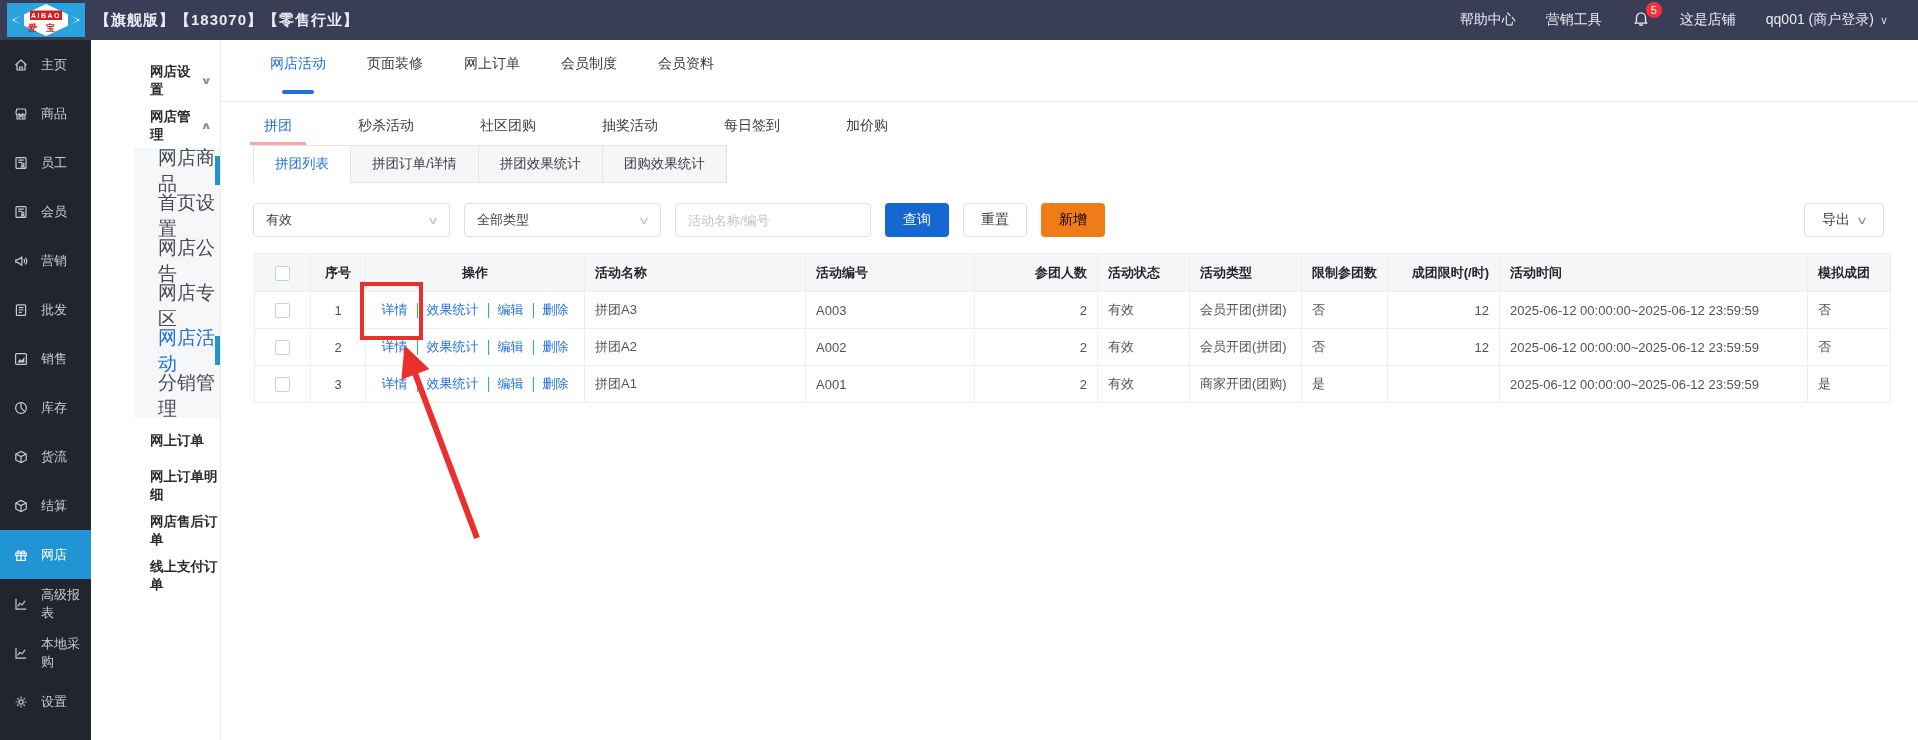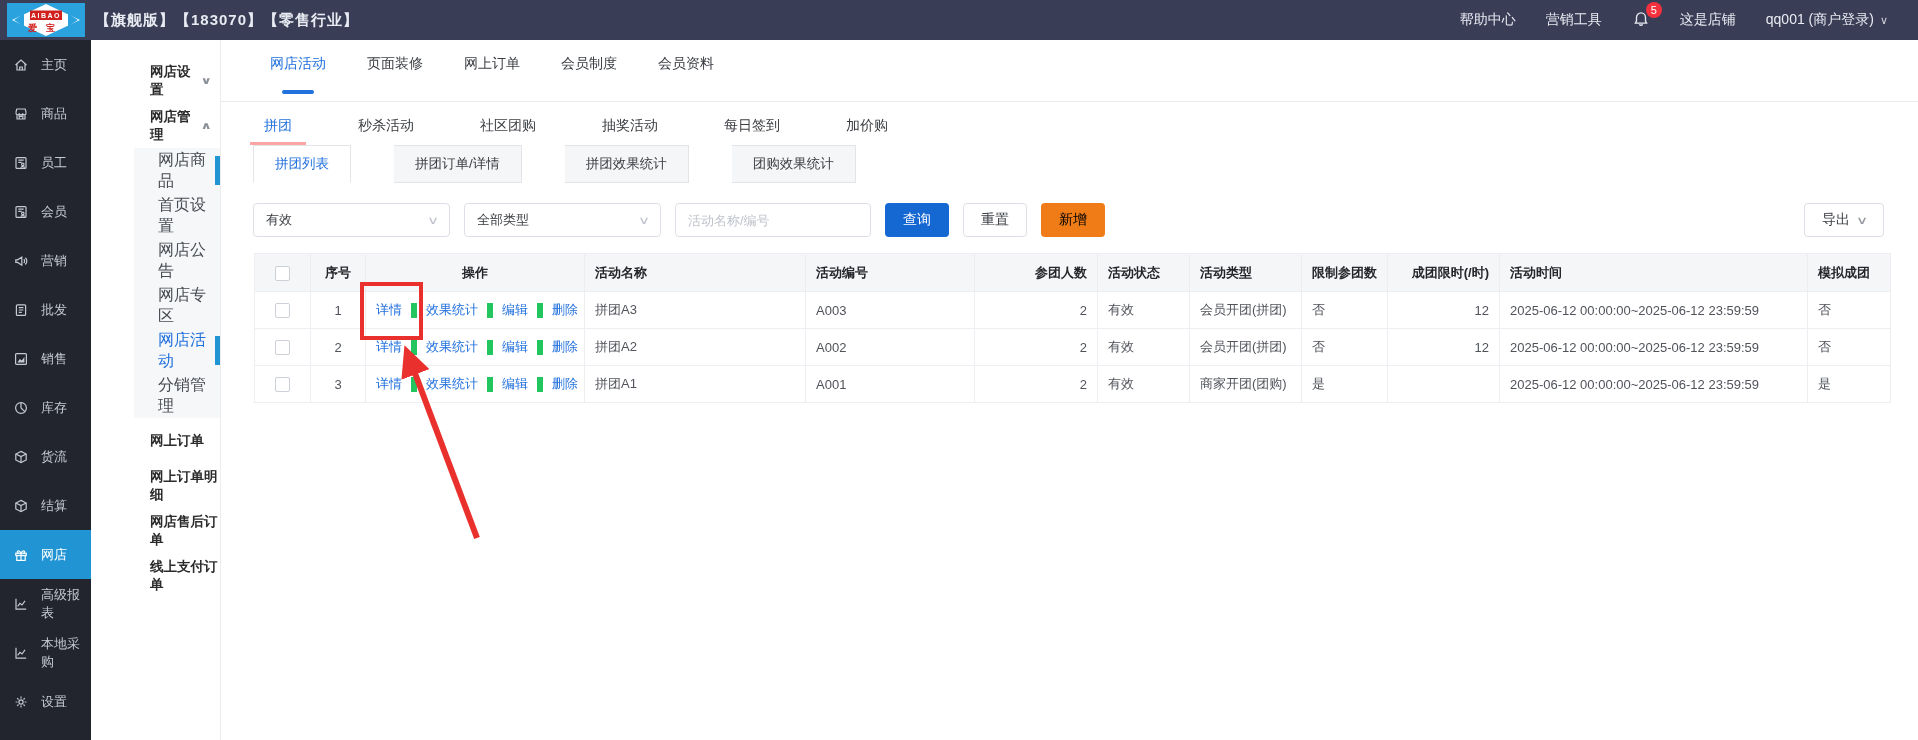--- a/index.html
+++ b/index.html
@@ -27,36 +27,36 @@
   .side-item svg { width:16px; height:16px; flex:none; }
   .side-item.active { background:#2194d3; color:#fff; }
   
   .submenu { position:absolute; top:40px; left:91px; width:130px; bottom:0; background:#fff;
              border-right:1px solid #ececee; padding-top:18px;padding-left:43px; }
   .group { height:45px; display:flex; align-items:center; justify-content:space-between;
            padding:0 10px 0 16px; font-weight:bold; color:#2b2b2b; font-size:13.5px; cursor:pointer; }
   .chev { color:#8a8f99; font-size:10px; transform:scaleX(1.4); }
   .children { background:#f6f7f9; }
   .child { height:45px; display:flex; align-items:center; padding-left:24px; color:#474b52;
-           position:relative; cursor:pointer; font-size:16px; }
+           position:relative; cursor:pointer; font-size:19px; }
   .child.active { color:#2271dd; }
   .child .mark { position:absolute; right:0; top:8px; bottom:8px; width:5px; background:#2194d3; }
   .sublink { height:45px; display:flex; align-items:center; padding-left:16px; font-weight:bold;
              color:#2b2b2b; font-size:13.5px; cursor:pointer; }
   
   .main { position:absolute; top:40px; left:221px; right:0; bottom:0; background:#fff; }
   .tabs1 { height:62px; border-bottom:1px solid #e9e9ec; display:flex; padding-left:49px; gap:41px; font-size:14px; }
   .tab1 { padding-top:15px; position:relative; height:100%; color:#3a3d42; cursor:pointer; }
   .tab1.active { color:#2271dd; }
   .tab1.active::after { content:""; position:absolute; left:50%; transform:translateX(-50%);
                         bottom:7px; width:32px; height:4px; border-radius:2px; background:#2271dd; }
   .tabs2 { height:43px; display:flex; align-items:flex-end; padding-left:29px; gap:38px; font-size:14px; }
   .tab2 { padding:0 14px 10px; color:#3a3d42; cursor:pointer; }
   .tab2.active { color:#2271dd; border-bottom:3px solid #fca5a5; padding-bottom:7px; }
-  .tabs3 { height:38px; display:flex; padding-left:32px; font-size:13.5px;gap:43px; }
+  .tabs3 { height:38px; display:flex; padding-left:32px; font-size:13.5px; }
   .tab3 { line-height:36px; padding:0 21px; border:1px solid #e3e4e7; border-left:none;
           background:#f5f6f7; color:#3a3d42; cursor:pointer; white-space:nowrap; }
   .tab3:first-child { border-left:1px solid #e3e4e7; }
   .tab3.active { background:#fff; color:#2271dd; border-bottom-color:#fff; }
   
   .filters { margin:20px 34px 0 32px; display:flex; align-items:center; gap:14px; height:34px; }
   .select { width:197px; height:34px; border:1px solid #dcdfe6; border-radius:4px; background:#fff;
             display:flex; align-items:center; justify-content:space-between; padding:0 12px;
             color:#3a3d42; cursor:pointer; }
   .select .caret { color:#c0c4cc; font-size:11px; transform:scaleX(1.5); }
@@ -74,21 +74,21 @@
   
   table { margin:16px 0 0 33px; border-collapse:collapse; table-layout:fixed; width:1636px; font-size:13px; }
   th,td { border:1px solid #eceef2; height:38px; padding:0 10px; text-align:left;
           overflow:hidden; white-space:nowrap; }
   th { background:#f5f6f7; color:#24262b; font-weight:bold; }
   td { color:#50535a; height:37px; }
   .c { text-align:center; } .r { text-align:right; }
   .cb { display:inline-block; width:15px; height:15px; border:1px solid #ccd0d7; border-radius:2px;
         background:#fff; vertical-align:middle; cursor:pointer; }
   .acts a { color:#2271dd; text-decoration:none; cursor:pointer; }
-  .acts a + a { border-left:6px solid #22c55e; padding-left:9px; margin-left:9px;font-family:Liberation Mono, monospace; }
+  .acts a + a { border-left:1px solid #22c55e; padding-left:9px; margin-left:9px;font-family:Liberation Mono, monospace; }
   
   .anno-box { position:absolute; left:360px; top:282px; width:63px; height:58px;
               border:4px solid #e9302c; z-index:20; pointer-events:none; }
   .anno-arrow { position:absolute; left:385px; top:338px; z-index:20; pointer-events:none; }
 </style>
 </head>
 <body>
 
 <div class="topbar">
   <div class="logo-wrap">

